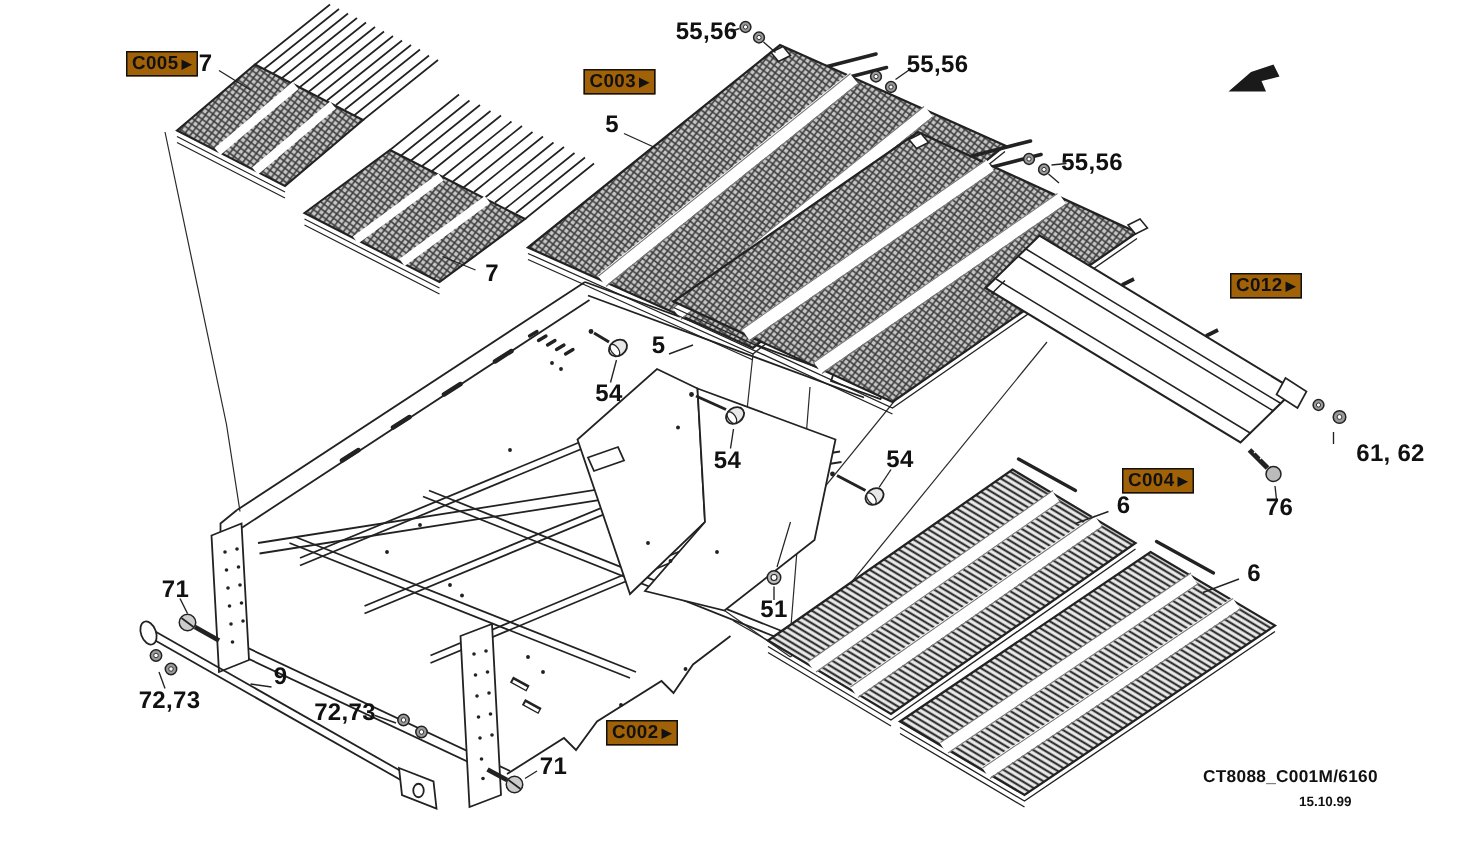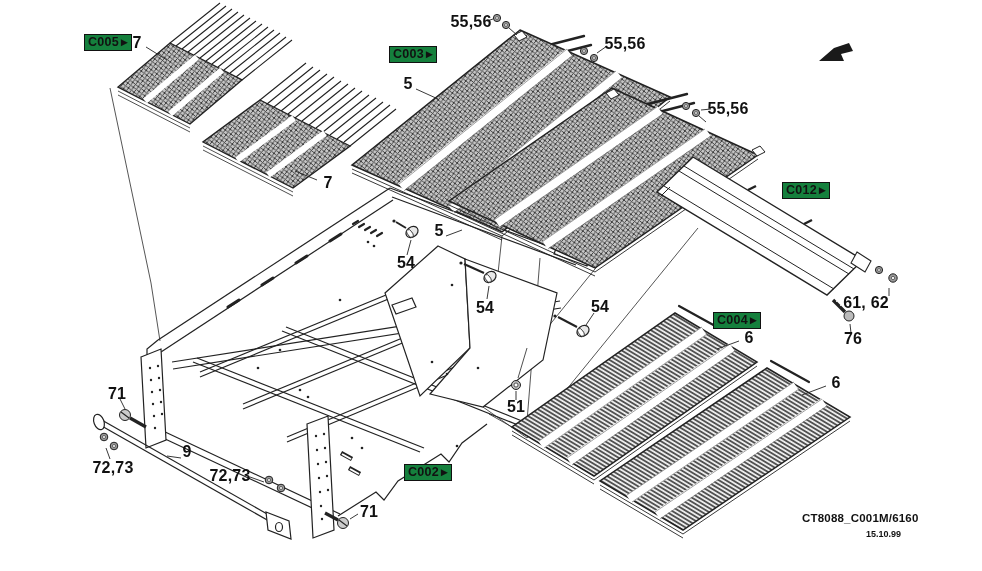--- a/index.html
+++ b/index.html
@@ -1,21 +1,21 @@
 <!DOCTYPE html>
 <html><head>
 <meta charset="utf-8">
 <style>
   html,body{margin:0;padding:0;background:#fff;}
   .canvas{position:relative;width:982px;height:571px;background:#ffffff;overflow:hidden;
           font-family:"Liberation Sans",sans-serif;color:#111;}
   .art{position:absolute;inset:0;}
   .plabel{position:absolute;transform:translate(-50%,-50%);font-size:16px;font-weight:600;
           white-space:nowrap;letter-spacing:.2px;}
-  .callout{position:absolute;display:flex;align-items:center;gap:2px;background:#15803d;
+  .callout{position:absolute;display:flex;align-items:center;gap:2px;background:#a16207;
            border:1.6px solid #111;padding:0 3px;height:15px;font-size:12.5px;font-weight:700;
            letter-spacing:.3px;line-height:15px;}
   .callout .tri{font-size:8.5px;line-height:15px;}
   .footer-code{position:absolute;font-size:11.5px;font-weight:600;letter-spacing:.2px;}
   .footer-date{position:absolute;font-size:9px;font-weight:700;}
 </style>
 </head>
 <body>
 
 <div class="canvas">
@@ -314,46 +314,46 @@
   </svg>
 
   <div class="callout" style="left:84px;top:34px">
     <span>C005</span>
     <span class="tri">▶</span>
   </div>
   <div class="callout" style="left:389px;top:46px">
     <span>C003</span>
     <span class="tri">▶</span>
   </div>
-  <div class="callout" style="left:782px;top:182px">
+  <div class="callout" style="left:820px;top:182px">
     <span>C012</span>
     <span class="tri">▶</span>
   </div>
-  <div class="callout" style="left:713px;top:312px">
+  <div class="callout" style="left:748px;top:312px">
     <span>C004</span>
     <span class="tri">▶</span>
   </div>
-  <div class="callout" style="left:404px;top:464px">
+  <div class="callout" style="left:404px;top:480px">
     <span>C002</span>
     <span class="tri">▶</span>
   </div>
 
   <div class="plabel" style="left:137px;top:43px">7</div>
   <div class="plabel" style="left:328px;top:183px">7</div>
   <div class="plabel" style="left:408px;top:84px">5</div>
   <div class="plabel" style="left:439px;top:231px">5</div>
   <div class="plabel" style="left:471px;top:22px">55,56</div>
   <div class="plabel" style="left:625px;top:44px">55,56</div>
   <div class="plabel" style="left:728px;top:109px">55,56</div>
   <div class="plabel" style="left:406px;top:263px">54</div>
   <div class="plabel" style="left:485px;top:308px">54</div>
   <div class="plabel" style="left:600px;top:307px">54</div>
   <div class="plabel" style="left:749px;top:338px">6</div>
   <div class="plabel" style="left:836px;top:383px">6</div>
-  <div class="plabel" style="left:866px;top:303px">61, 62</div>
+  <div class="plabel" style="left:927px;top:303px">61, 62</div>
   <div class="plabel" style="left:853px;top:339px">76</div>
   <div class="plabel" style="left:516px;top:407px">51</div>
   <div class="plabel" style="left:187px;top:452px">9</div>
   <div class="plabel" style="left:117px;top:394px">71</div>
   <div class="plabel" style="left:369px;top:512px">71</div>
   <div class="plabel" style="left:113px;top:468px">72,73</div>
   <div class="plabel" style="left:230px;top:476px">72,73</div>
 
   <div class="footer-code" style="left:802px;top:512px">CT8088_C001M/6160</div>
   <div class="footer-date" style="left:866px;top:529px">15.10.99</div>

